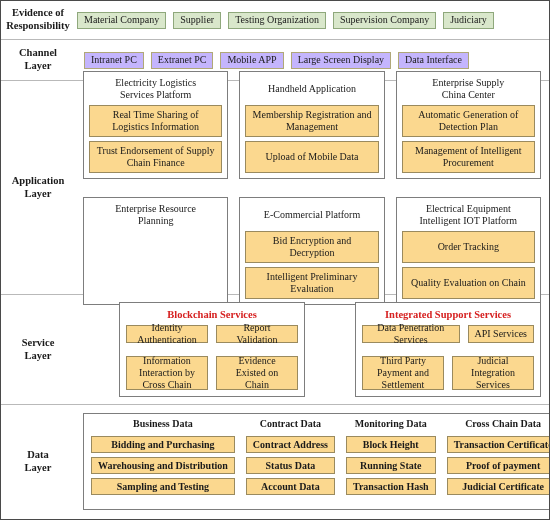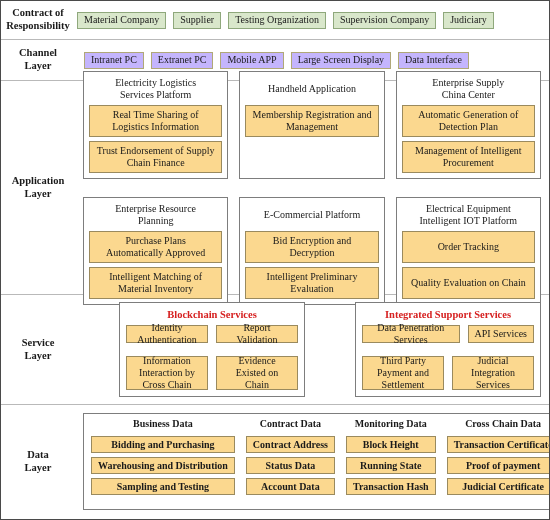--- a/index.html
+++ b/index.html
@@ -160,21 +160,21 @@
   .data-col .chip{height:17px;font-size:10px;white-space:nowrap;}
 </style>
 </head>
 <body>
 
 <div id="diagram">
 
   <div class="layer" id="row-subject">
     <div class="layer-label">
       <span>
-        <span>Contract of</span><br>
+        <span>Evidence of</span><br>
         <span>Responsibility</span>
       </span>
     </div>
     <div class="layer-body">
       <div id="subject-chips">
         <div class="chip chip-green">Material Company</div>
         <div class="chip chip-green">Supplier</div>
         <div class="chip chip-green">Testing Organization</div>
         <div class="chip chip-green">Supervision Company</div>
         <div class="chip chip-green">Judiciary</div>
@@ -223,20 +223,21 @@
             <div class="chip chip-gold">Trust Endorsement of Supply Chain Finance</div>
           </div>
         </div>
 
         <div class="app-panel">
           <div class="app-panel-title">
             <span>Handheld Application</span>
           </div>
           <div class="app-items">
             <div class="chip chip-gold">Membership Registration and Management</div>
+            <div class="chip chip-gold">Upload of Mobile Data</div>
           </div>
         </div>
 
         <div class="app-panel">
           <div class="app-panel-title">
             <span>
               <span>Enterprise Supply</span><br>
               <span>China Center</span>
             </span>
           </div>
@@ -249,24 +250,20 @@
       </div>
 
       <div class="app-row">
 
         <div class="app-panel">
           <div class="app-panel-title">
             <span>
               <span>Enterprise Resource</span><br>
               <span>Planning</span>
             </span>
-          </div>
-          <div class="app-items">
-            <div class="chip chip-gold">Purchase Plans Automatically Approved</div>
-            <div class="chip chip-gold">Intelligent Matching of Material Inventory</div>
           </div>
         </div>
 
         <div class="app-panel">
           <div class="app-panel-title">
             <span>E-Commercial Platform</span>
           </div>
           <div class="app-items">
             <div class="chip chip-gold">Bid Encryption and Decryption</div>
             <div class="chip chip-gold">Intelligent Preliminary Evaluation</div>

